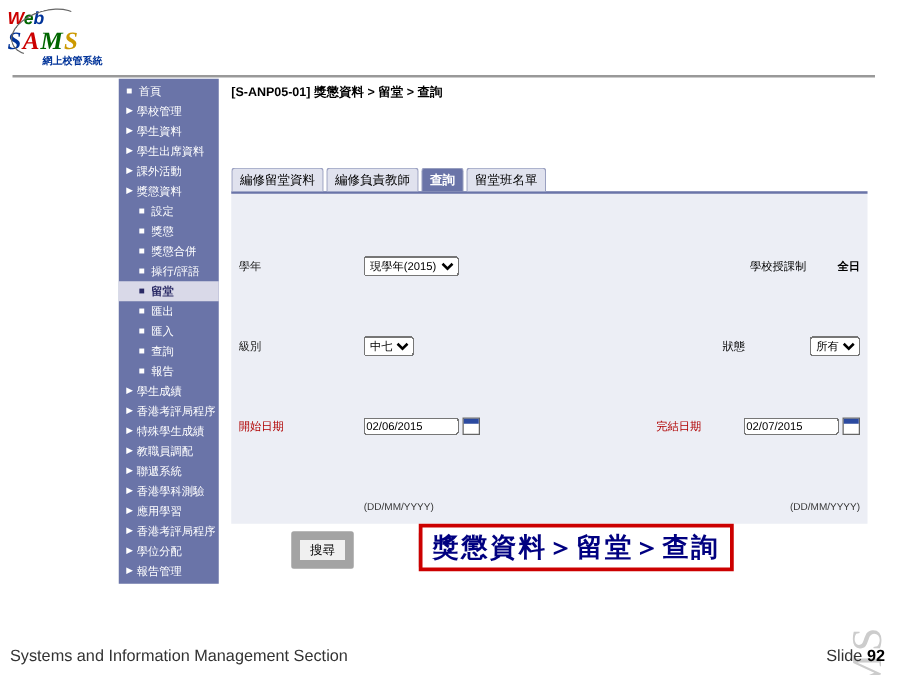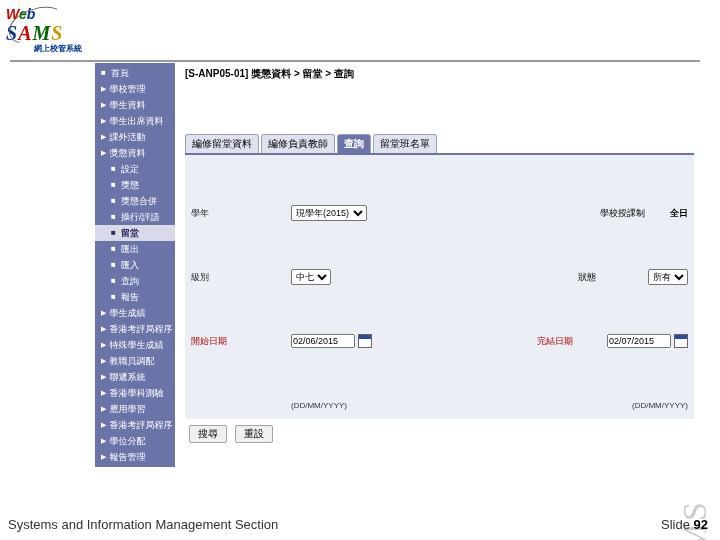--- a/index.html
+++ b/index.html
@@ -41,30 +41,30 @@
   .tabs { display: flex; gap: 2px; padding: 2px 6px 0 6px; }
   .tab { border: 1px solid #9aa0c0; border-bottom: none; padding: 2px 6px; font-size: 10px; background: #e0e2ee; border-radius: 3px 3px 0 0; cursor: pointer; margin-top: 47px; }
   .tab.active { background: #6a74a8; color: #fff; font-weight: bold; }
   
   .form-panel { margin: 0 6px; border-top: 2px solid #6a74a8; background: #eceef5; padding: 4px 6px; }
   .row { display: flex; align-items: center; min-height: 20px; margin-top: 44px; }
   .cell-label { width: 100px; font-size: 9px; color: #222; }
   .cell-label.red { color: #b00000; }
   .cell-field { display:flex; align-items:flex-end; gap:3px; font-size:9px; }
   .cell-field select { font-size:9px; height:16px; }
-  .cell-field input[type=text] { font-size:9px; height:14px; width:64px; }
+  .cell-field input[type=text] { font-size:9px; height:14px; width:76px; }
   .col { flex: 1; display:flex; align-items:center; }
   .col2label { width: 70px; font-size:9px; }
   .col2val { font-size:9px; font-weight: bold; }
   .hint { font-size: 8px; color: #333; }
   .cal-icon { display:inline-block; width:14px; height:14px; border:1px solid #666; background:#fff; position:relative; }
   .cal-icon::before { content:""; position:absolute; top:0; left:0; right:0; height:4px; background:#2b4aa0; }
   
   .btn-row { padding: 6px 10px; display:flex; gap:8px; }
-  .btn { border:1px solid #a3a3a3; background:#f0f0f0; padding:1px 8px; font-size:10px; border-radius:2px; cursor:pointer; }
+  .btn { border:7px solid #a3a3a3; background:#f0f0f0; padding:1px 8px; font-size:10px; border-radius:2px; cursor:pointer;margin-left:44px; }
   
   
   .callout { position: absolute; left: 335px; top: 419px; border: 3px solid #cc0000; background: #fff; padding: 2px 8px; font-size: 21px; font-weight: bold; color: #000080; font-family: "Microsoft JhengHei","PMingLiU",serif; letter-spacing: 2px; }
   
   
   .watermark { position: absolute; right: 6px; bottom: 40px; transform: rotate(-90deg); transform-origin: right bottom; font-family: "Times New Roman", serif; font-size: 34px; color: #ccc; letter-spacing: 2px; }
   
   
   .footer { position: absolute; left: 8px; right: 12px; bottom: 8px; display: flex; justify-content: space-between; font-size: 13px; color: #333; }
   .footer .slideno b { color:#000; }
@@ -245,20 +245,21 @@
         </div>
       </div>
 
       <div class="btn-row">
         <button class="btn">搜尋</button>
         <button class="btn">重設</button>
       </div>
     </div>
   </div>
 
+  <div class="callout">獎懲資料＞留堂＞查詢</div>
 
   <div class="watermark">Web.SAMS</div>
 
   <div class="footer">
     <div>Systems and Information Management Section</div>
     <div class="slideno">
       <span>Slide</span>
       <b>92</b>
     </div>
   </div>

